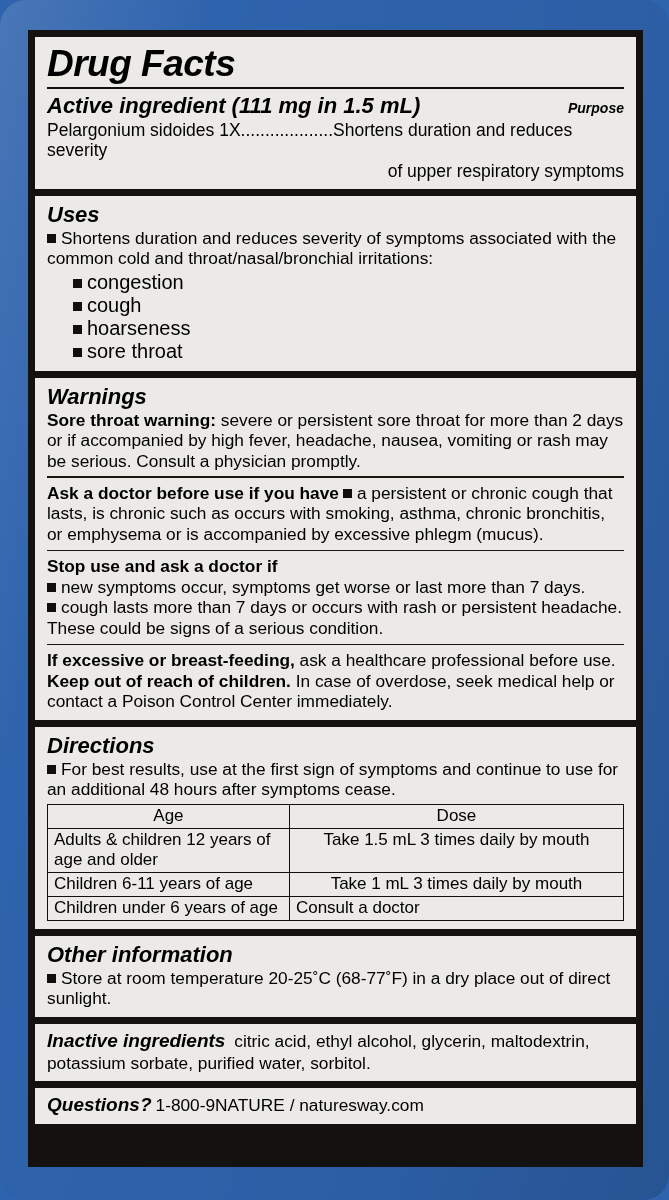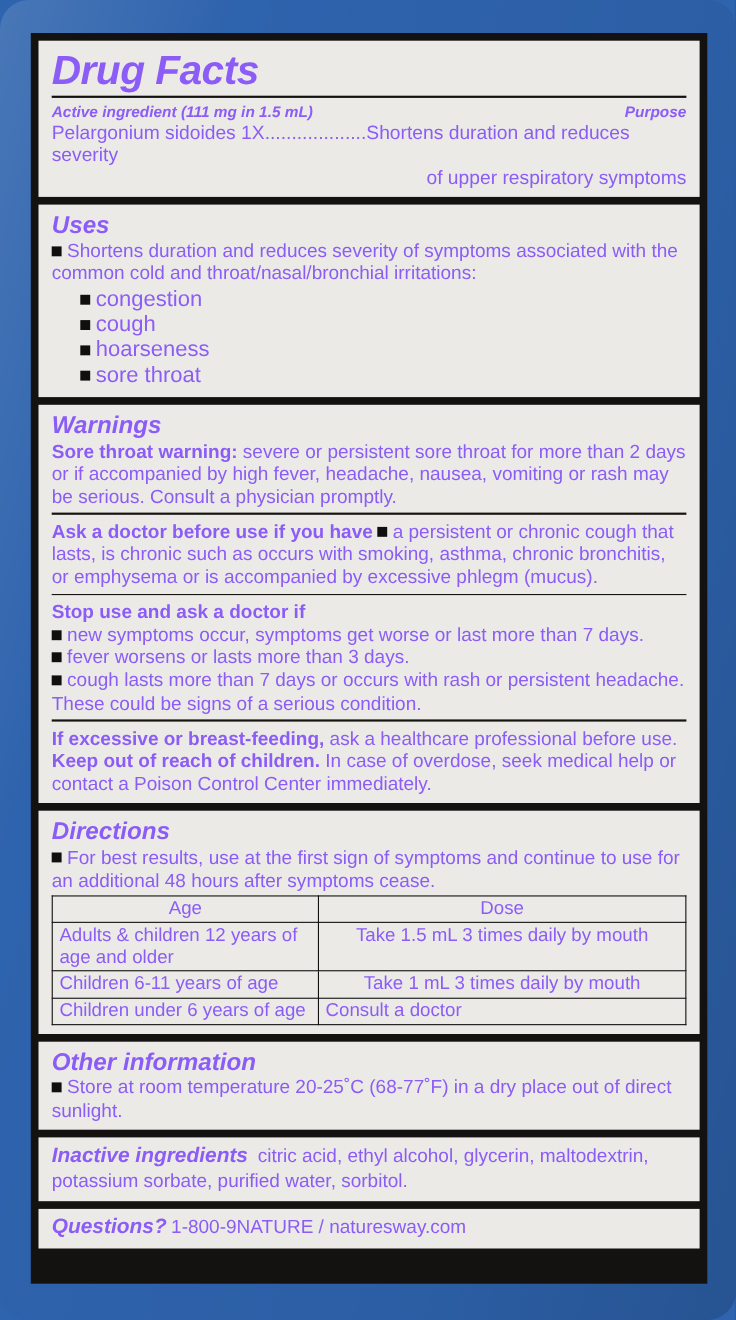--- a/index.html
+++ b/index.html
@@ -33,32 +33,32 @@
   .inner{
     position:absolute;
     left:7px;right:7px;top:7px;bottom:7px;
     display:flex;flex-direction:column;
     gap:7px;
   }
   .panel{
     background:#eceae7;
     padding:6px 12px 8px 12px;
     box-sizing:border-box;
-    color:#8b5cf6;
+    color:#000000;
   }
 
   h1.title{
     font-size:37px;font-weight:bold;font-style:italic;
     margin:2px 0 5px 0;letter-spacing:-.5px;line-height:1;
   }
   .rule{height:2px;background:#121110;margin:0 0 4px 0;}
   .thinrule{height:1.6px;background:#17150f;margin:5px 0 5px 0;}
 
   .ai-row{display:flex;align-items:baseline;justify-content:space-between;}
-  .ai-head{font-size:14px;font-weight:bold;font-style:italic;}
+  .ai-head{font-size:22px;font-weight:bold;font-style:italic;}
   .purpose-head{font-size:14px;font-weight:bold;font-style:italic;}
   .ai-body{font-size:17.5px;line-height:1.16;margin-top:1px;}
   .ai-body .species{}
   .ai-right{display:block;text-align:right;}
 
   h2{
     font-size:22px;font-weight:bold;font-style:italic;
     margin:1px 0 1px 0;line-height:1.08;
   }
   p,.line{font-size:17.3px;line-height:1.19;margin:0;}
@@ -133,21 +133,20 @@
         <p class="line"><span class="b">Sore throat warning:</span><span> severe or persistent sore throat for more than 2 days or if accompanied by high fever, headache, nausea, vomiting or rash may be serious. Consult a physician promptly.</span></p>
 
         <div class="thinrule"></div>
 
         <p class="line"><span class="b">Ask a doctor before use if you have</span><span class="sq mid"></span><span>a persistent or chronic cough that lasts, is chronic such as occurs with smoking, asthma, chronic bronchitis, or emphysema or is accompanied by excessive phlegm (mucus).</span></p>
 
         <div class="thinrule"></div>
 
         <p class="line b">Stop use and ask a doctor if</p>
         <p class="line"><span class="sq"></span><span>new symptoms occur, symptoms get worse or last more than 7 days.</span></p>
-        <p class="line"><span class="sq"></span><span>fever worsens or lasts more than 3 days.</span></p>
         <p class="line"><span class="sq"></span><span>cough lasts more than 7 days or occurs with rash or persistent headache.</span></p>
         <p class="line">These could be signs of a serious condition.</p>
 
         <div class="thinrule"></div>
 
         <p class="line"><span class="b">If excessive or breast-feeding,</span><span> ask a healthcare professional before use.</span></p>
         <p class="line"><span class="b">Keep out of reach of children.</span><span> In case of overdose, seek medical help or contact a Poison Control Center immediately.</span></p>
       </div>
 
       <div class="panel">

